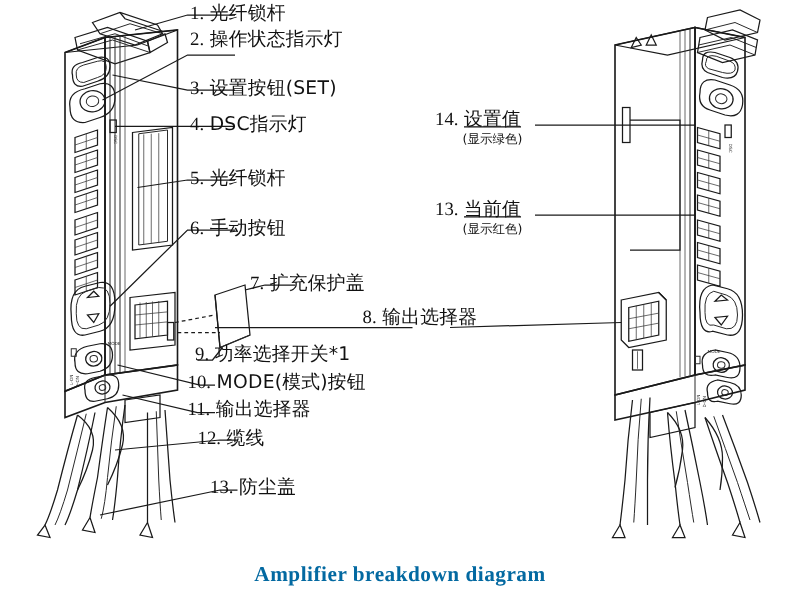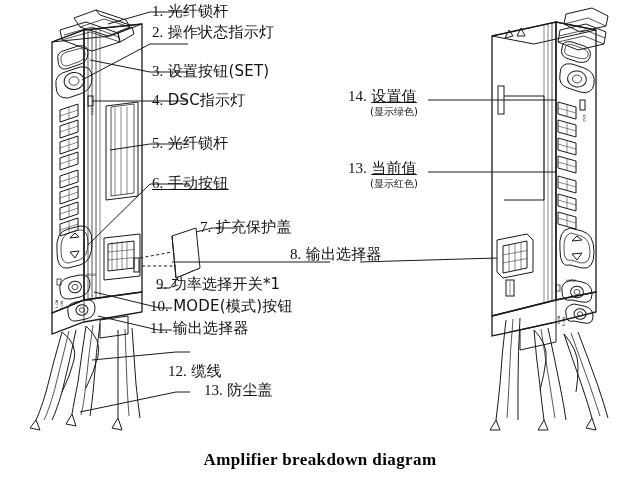--- a/index.html
+++ b/index.html
@@ -57,21 +57,21 @@
   #diagram-title {
     position: absolute;
     left: 0;
     top: 450px;
     width: 640px;
     text-align: center;
     font-family: "Liberation Serif", serif;
     font-weight: bold;
     font-size: 17px;
     letter-spacing: 0.4px;
-    color: #000000;
+    color: #0369a1;
   }
   svg { display: block; }
   .ln  { stroke: #1a1a1a; stroke-width: 1; fill: none; }
   .ln2 { stroke: #1a1a1a; stroke-width: 1.3; fill: none; }
   .thin{ stroke: #2a2a2a; stroke-width: 0.8; fill: none; }
   .hair{ stroke: #3a3a3a; stroke-width: 0.6; fill: none; }
   .leader { stroke: #1a1a1a; stroke-width: 1; fill: none; }
   .dash { stroke: #1a1a1a; stroke-width: 1; fill: none; stroke-dasharray: 3 2.5; }
   .micro { font-family: "DejaVu Sans", sans-serif; font-size: 3.4px; fill: #222; }
 </style>
@@ -416,21 +416,21 @@
     <div class="callout" style="left:152px; top:92px;">
       <span class="num">4.</span>
       <span class="cn">DSC指示灯</span>
     </div>
 
     <div class="callout" style="left:152px; top:135px;">
       <span class="num">5.</span>
       <span class="cn">光纤锁杆</span>
     </div>
 
-    <div class="callout" style="left:152px; top:175px;text-decoration:underline;">
+    <div class="callout" style="left:152px; top:175px;">
       <span class="num">6.</span>
       <span class="cn">手动按钮</span>
     </div>
 
     <div class="callout" style="left:200px; top:219px;">
       <span class="num">7.</span>
       <span class="cn">扩充保护盖</span>
     </div>
 
     <div class="callout" style="left:290px; top:246px;">
@@ -446,26 +446,26 @@
     <div class="callout" style="left:150px; top:298px;text-align:center;">
       <span class="num">10.</span>
       <span class="cn">MODE(模式)按钮</span>
     </div>
 
     <div class="callout" style="left:150px; top:320px;">
       <span class="num">11.</span>
       <span class="cn">输出选择器</span>
     </div>
 
-    <div class="callout" style="left:168px; top:343px;margin-top:20px;">
+    <div class="callout" style="left:158px; top:343px;">
       <span class="num">12.</span>
       <span class="cn">缆线</span>
     </div>
 
-    <div class="callout" style="left:168px; top:382px;margin-left:36px;">
+    <div class="callout" style="left:168px; top:382px;">
       <span class="num">13.</span>
       <span class="cn">防尘盖</span>
     </div>
 
     <div class="callout two-line" style="left:348px; top:88px;">
       <span class="num">14.</span>
       <span class="cn">设置值</span>
       <span class="sub">(显示绿色)</span>
     </div>
 

